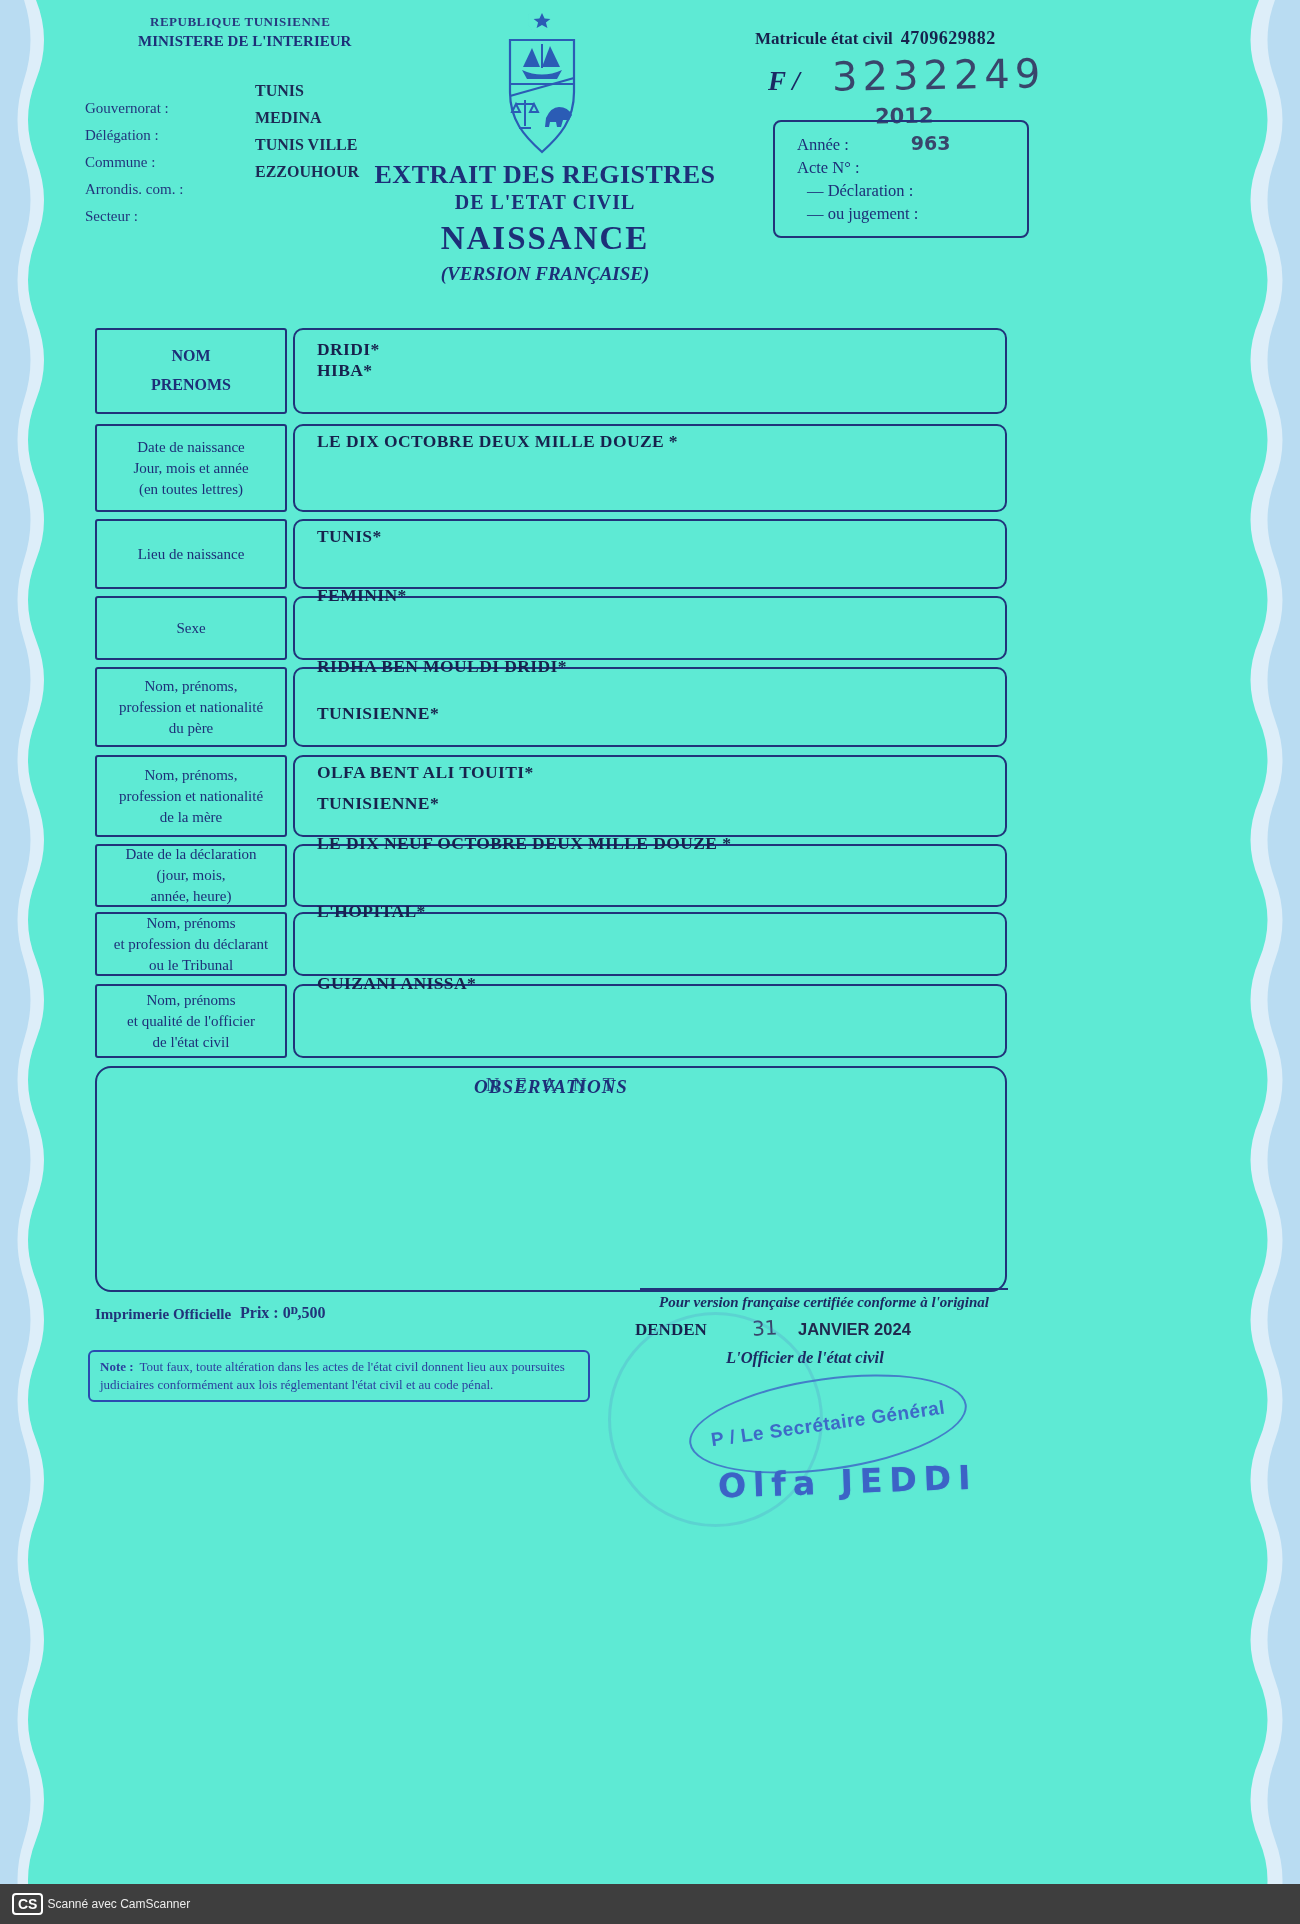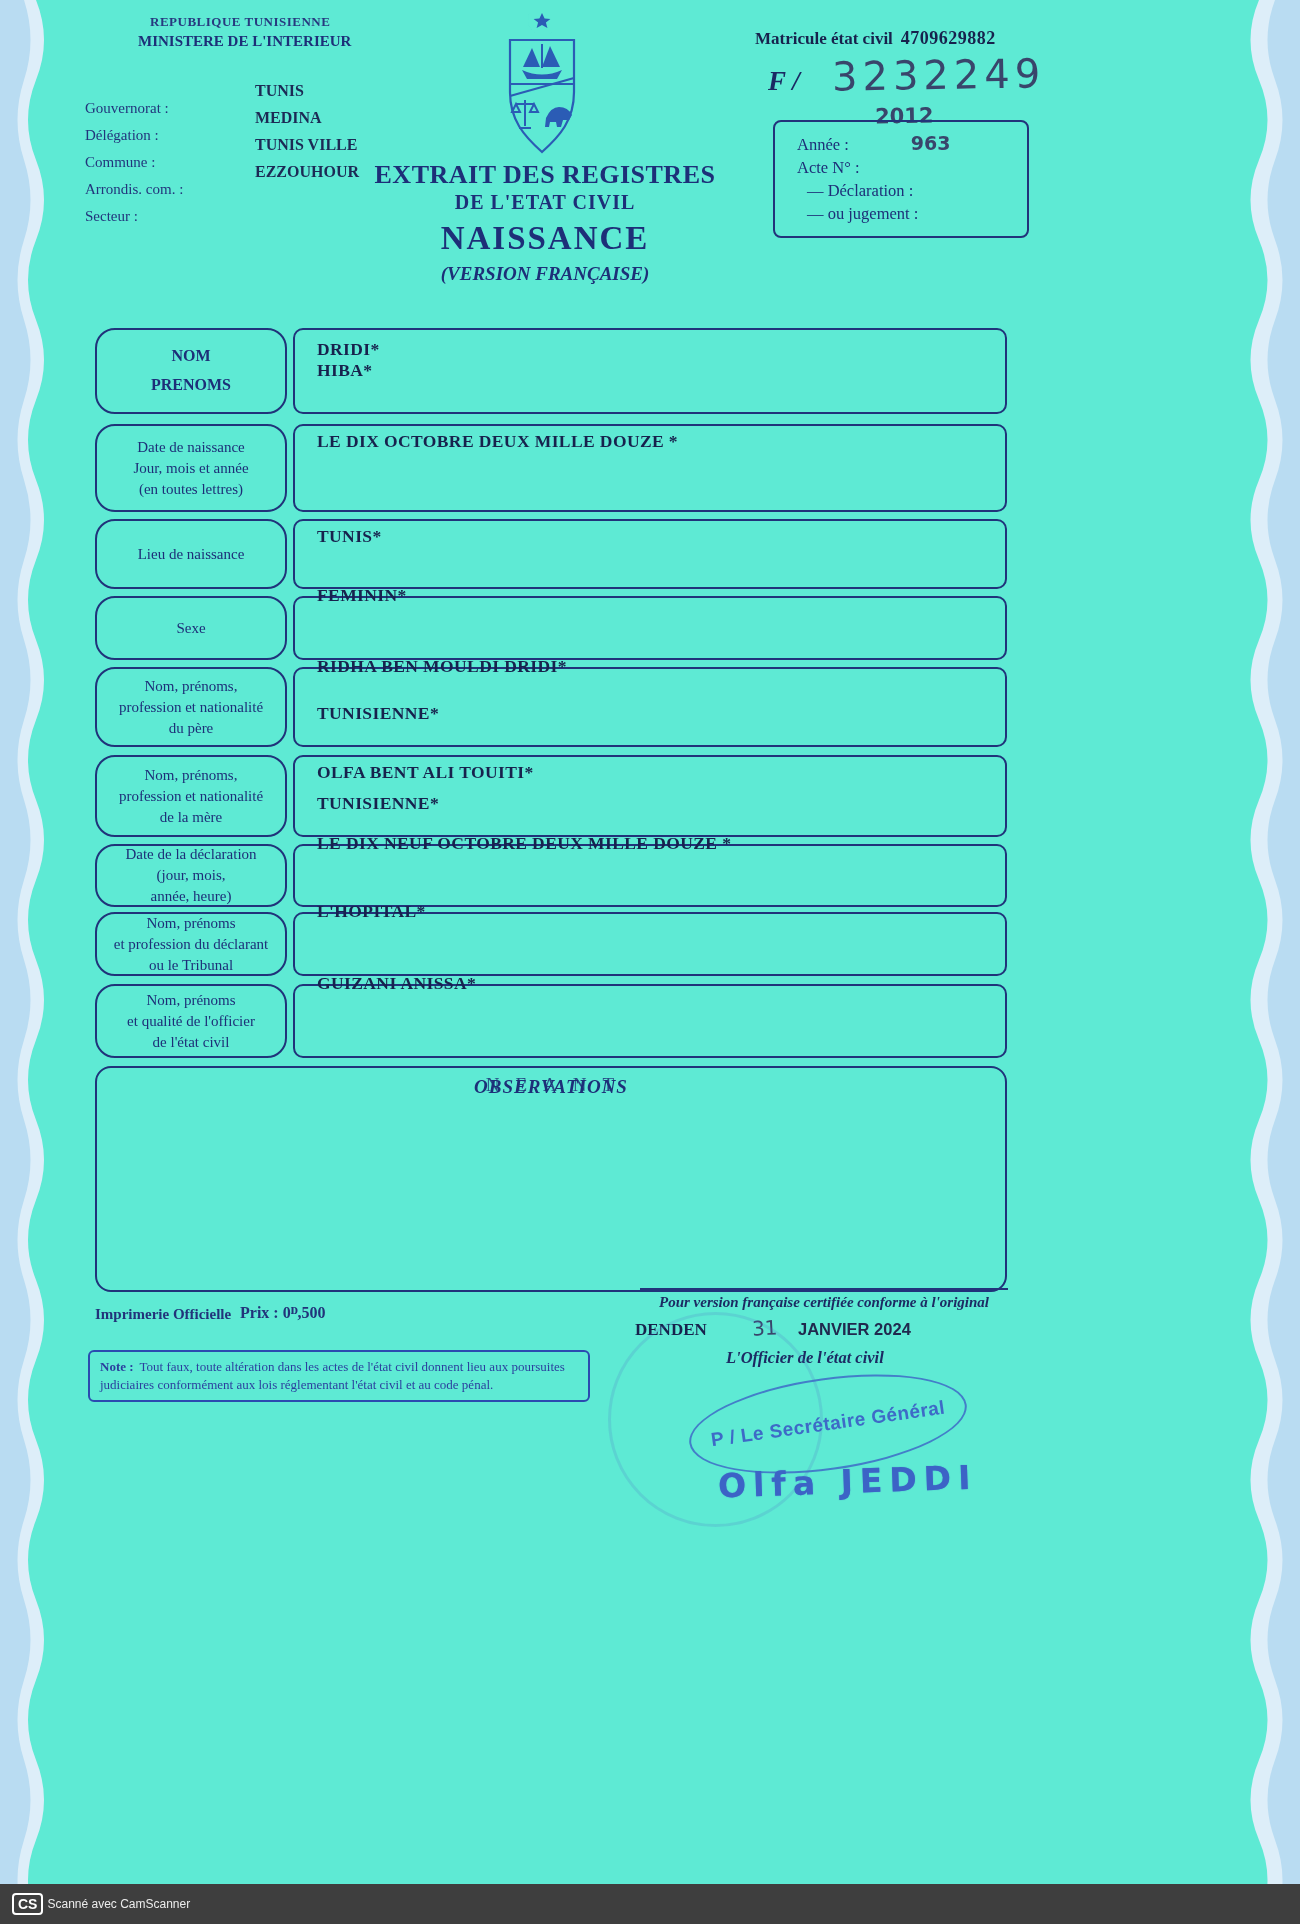--- a/index.html
+++ b/index.html
@@ -34,21 +34,21 @@
   .serial-prefix { left:768px; top:66px; font-size:27px; font-style:italic; font-weight:bold; color:#1a2a63; }
   .hand { font-family:"DejaVu Sans", sans-serif; color:#39456b; }
   .serial-number { left:832px; top:52px; font-size:40px; letter-spacing:5px; font-weight:500; transform:rotate(-1deg); }
   .year-hand { left:875px; top:104px; font-size:21px; font-weight:bold; transform:rotate(-1deg); }
   .acte-box { left:755px; top:120px; width:256px; height:118px; border:2px solid #22337a; border-radius:8px; padding:10px 12px 0 22px; font-size:16.5px;margin-left:18px; }
   .acte-box .line { margin-bottom:3px; }
   .acte-box .indent { padding-left:10px; }
   .acte-number { display:inline-block; margin-left:62px; font-size:19px; font-weight:bold; font-family:"DejaVu Sans",sans-serif; color:#39456b; }
 
   
-  .lbl-box { position:absolute; left:95px; width:192px; border:2.2px solid #20337a; border-radius:20px;
+  .lbl-box { position:absolute; left:95px; width:192px; border:2.2px solid #20337a; border-radius:3px;
              display:flex; flex-direction:column; align-items:center; justify-content:center;
              text-align:center; font-size:15px; line-height:1.4; color:#1d2f78; }
   .lbl-box.big { font-size:16px; font-weight:bold; line-height:1.8; }
   .val-box { position:absolute; left:293px; width:714px; border:2.2px solid #20337a; border-radius:10px; padding:5px 0 0 22px; }
   .val { font-weight:bold; font-size:17.5px; letter-spacing:.4px; color:#17224d; }
   .strike { margin-top:-18px; }
 
   
   .obs-box { left:95px; top:1066px; width:912px; height:226px; border:2.4px solid #20337a; border-radius:16px; }
   .obs-title-wrap { position:relative; width:100%; text-align:center; margin-top:8px; height:30px; }

